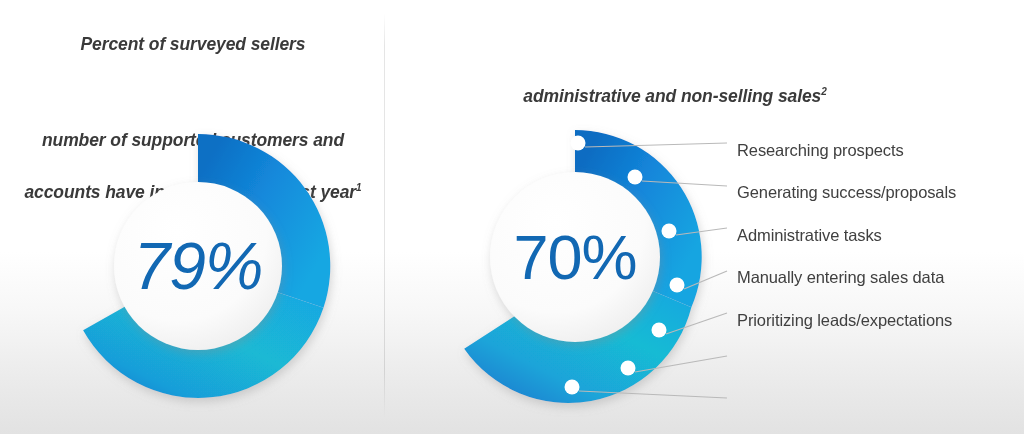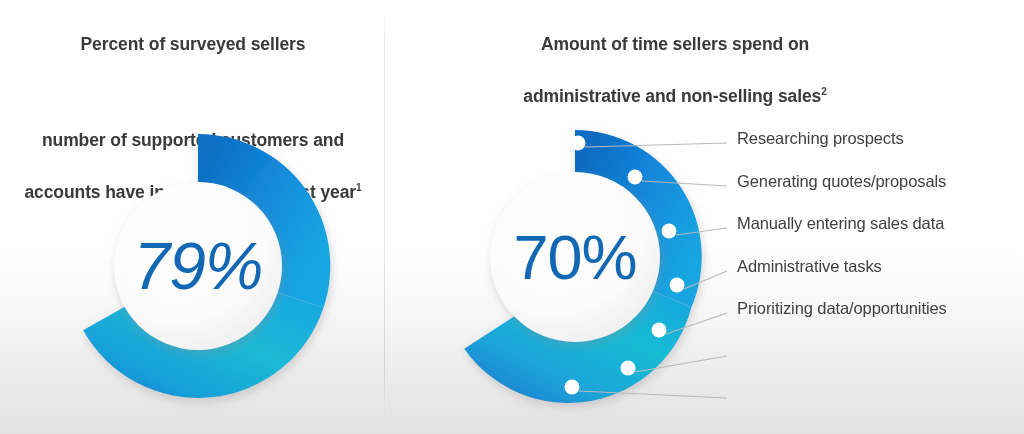--- a/index.html
+++ b/index.html
@@ -38,20 +38,21 @@
   
   .title {
     position: absolute;
     text-align: center;
     color: #3a3a3a;
     font-size: 17.5px;
     font-weight: bold;
     line-height: 24px;
     letter-spacing: -0.1px;
     white-space: pre-line;
+    font-style: italic;
   }
   .title sup {
     font-size: 10px;
     vertical-align: super;
     font-weight: bold;
   }
   #title-left  { left: 8px;   top: 8px;  width: 370px; }
   #title-right { left: 440px; top: 8px;  width: 470px; }
 
   
@@ -80,21 +81,21 @@
   
   #legend {
     position: absolute;
     left: 737px;
     top: 129px;
     width: 280px;
   }
   .legend-item {
     height: 42.5px;
     display: flex;
-    align-items: flex-start;
+    align-items: center;
     color: #404040;
     font-size: 16.5px;
     letter-spacing: -0.1px;
     white-space: nowrap;
   }
 
   .leader-layer {
     position: absolute;
     left: 0; top: 0;
     width: 1024px; height: 434px;
@@ -109,21 +110,21 @@
   <div class="divider"></div>
 
   <div class="title" id="title-left">
     <span>Percent of surveyed sellers</span><br>
     <br>
     <span>number of supported customers and</span><br>
     <span>accounts have increased in the last year</span><sup>1</sup>
   </div>
 
   <div class="title" id="title-right">
-    <span>Amount of time sellers spend on</span><br>
+    <br>
     <span>administrative and non-selling sales</span><sup>2</sup>
   </div>
 
   <div class="donut-wrap" id="donut-left">
     <svg width="300" height="300" viewBox="0 0 300 300">
       <defs>
         <linearGradient id="gradL1" x1="0.18" y1="0" x2="1" y2="0.62">
           <stop offset="0%" stop-color="#0c6fc4"></stop>
           <stop offset="45%" stop-color="#1389db"></stop>
           <stop offset="100%" stop-color="#19a7e2"></stop>
@@ -208,26 +209,26 @@
       <path d="M 635 372 L 727 356"></path>
       <path d="M 579 391 L 727 398"></path>
     </g>
   </svg>
 
   <div id="legend">
     <div class="legend-item">
       <span>Researching prospects</span>
     </div>
     <div class="legend-item">
-      <span>Generating quotes/proposals</span>
+      <span>Generating success/proposals</span>
+    </div>
+    <div class="legend-item">
+      <span>Administrative tasks</span>
     </div>
     <div class="legend-item">
       <span>Manually entering sales data</span>
     </div>
     <div class="legend-item">
-      <span>Administrative tasks</span>
-    </div>
-    <div class="legend-item">
-      <span>Prioritizing data/opportunities</span>
+      <span>Prioritizing leads/expectations</span>
     </div>
   </div>
 
 </div>
 
 </body></html>

